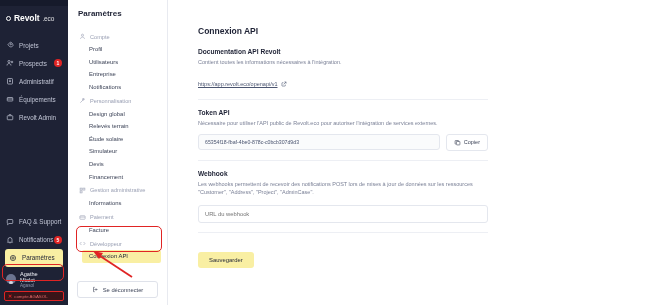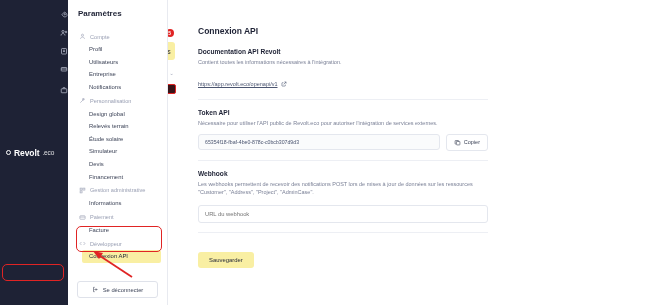--- a/index.html
+++ b/index.html
@@ -8,21 +8,21 @@
     font-family: "Liberation Sans", sans-serif;
     background: #ffffff;
     overflow: hidden;
   }
   #app { position: relative; width: 670px; height: 305px; display: flex; }
 
   
   .main-sidebar {
     width: 68px; height: 305px;
     background: #1e2235;
-    display: flex; 
+    display: flex; flex-direction: column;
     position: relative; flex: 0 0 68px;
   }
   .ms-topbar { height: 6px; background: #161a2b; }
   .brand {
     display: flex; align-items: center; gap: 3px;
     padding: 7px 0 7px 6px;
     color: #ffffff; font-size: 8.5px; font-weight: bold;
     letter-spacing: -0.1px;
   }
   .brand-dot {

